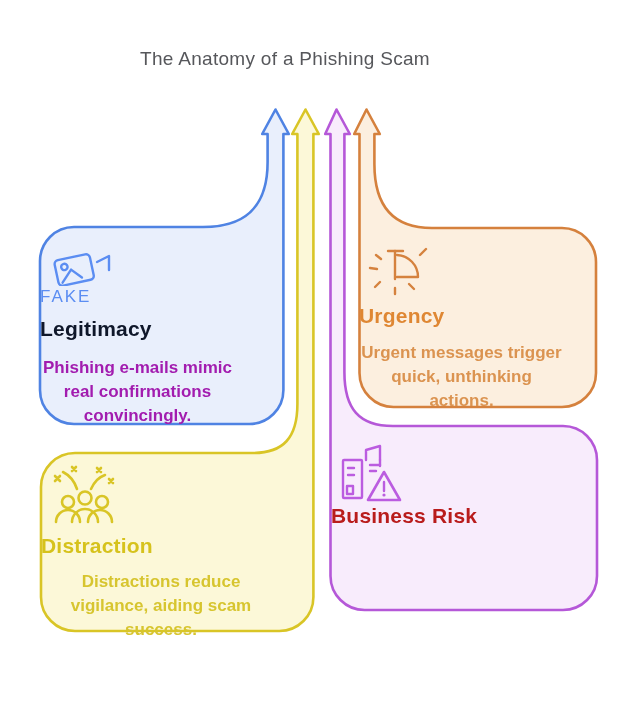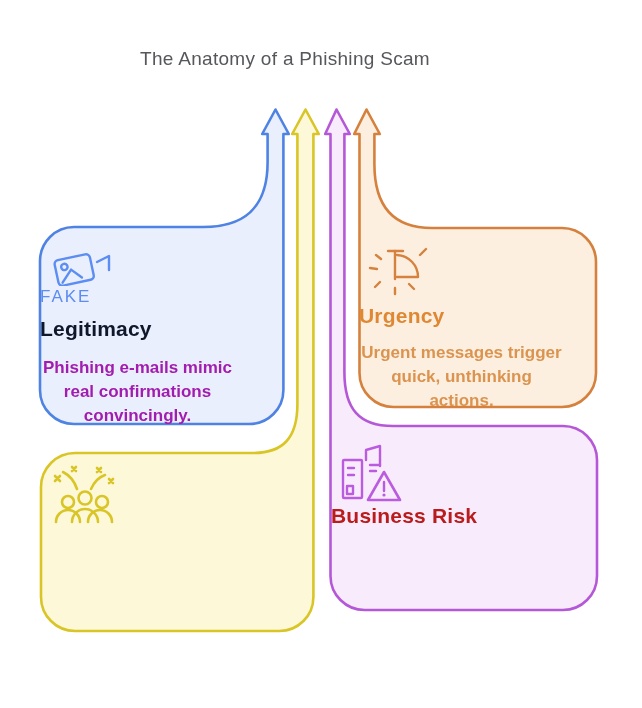--- a/index.html
+++ b/index.html
@@ -122,20 +122,22 @@
         <path d="M31 58 a13 13 0 0 1 26 0"></path>
         <path d="M47 58 a12 12 0 0 1 24 0"></path>
         <path d="M36 25 Q32 13 22 8"></path>
         <path d="M50 25 Q55 14 64 11"></path>
         <path d="M14 12 l5 5 M19 12 l-5 5"></path>
         <path d="M31 3 l4 4 M35 3 l-4 4"></path>
         <path d="M56 4 l4 4 M60 4 l-4 4"></path>
         <path d="M68 15 l4 4 M72 15 l-4 4"></path>
       </g>
     </svg>
+    <div class="card-title">Distraction</div>
+    <div class="card-body">Distractions reduce vigilance, aiding scam success.</div>
   </div>
 
   <div class="card-content" id="c-business">
     <svg class="icon-svg" width="80" height="60" viewBox="0 0 80 60">
       <g class="icon-stroke" stroke="#bb5ce0" stroke-width="2.4">
         <rect x="12" y="16" width="19" height="38" rx="1"></rect>
         <path d="M17 24 h6 M17 31 h6"></path>
         <rect x="16" y="42" width="6" height="8"></rect>
         <path d="M35 16 V6 L49 2 V16"></path>
         <path d="M39 21 h10 M39 27 h6"></path>

